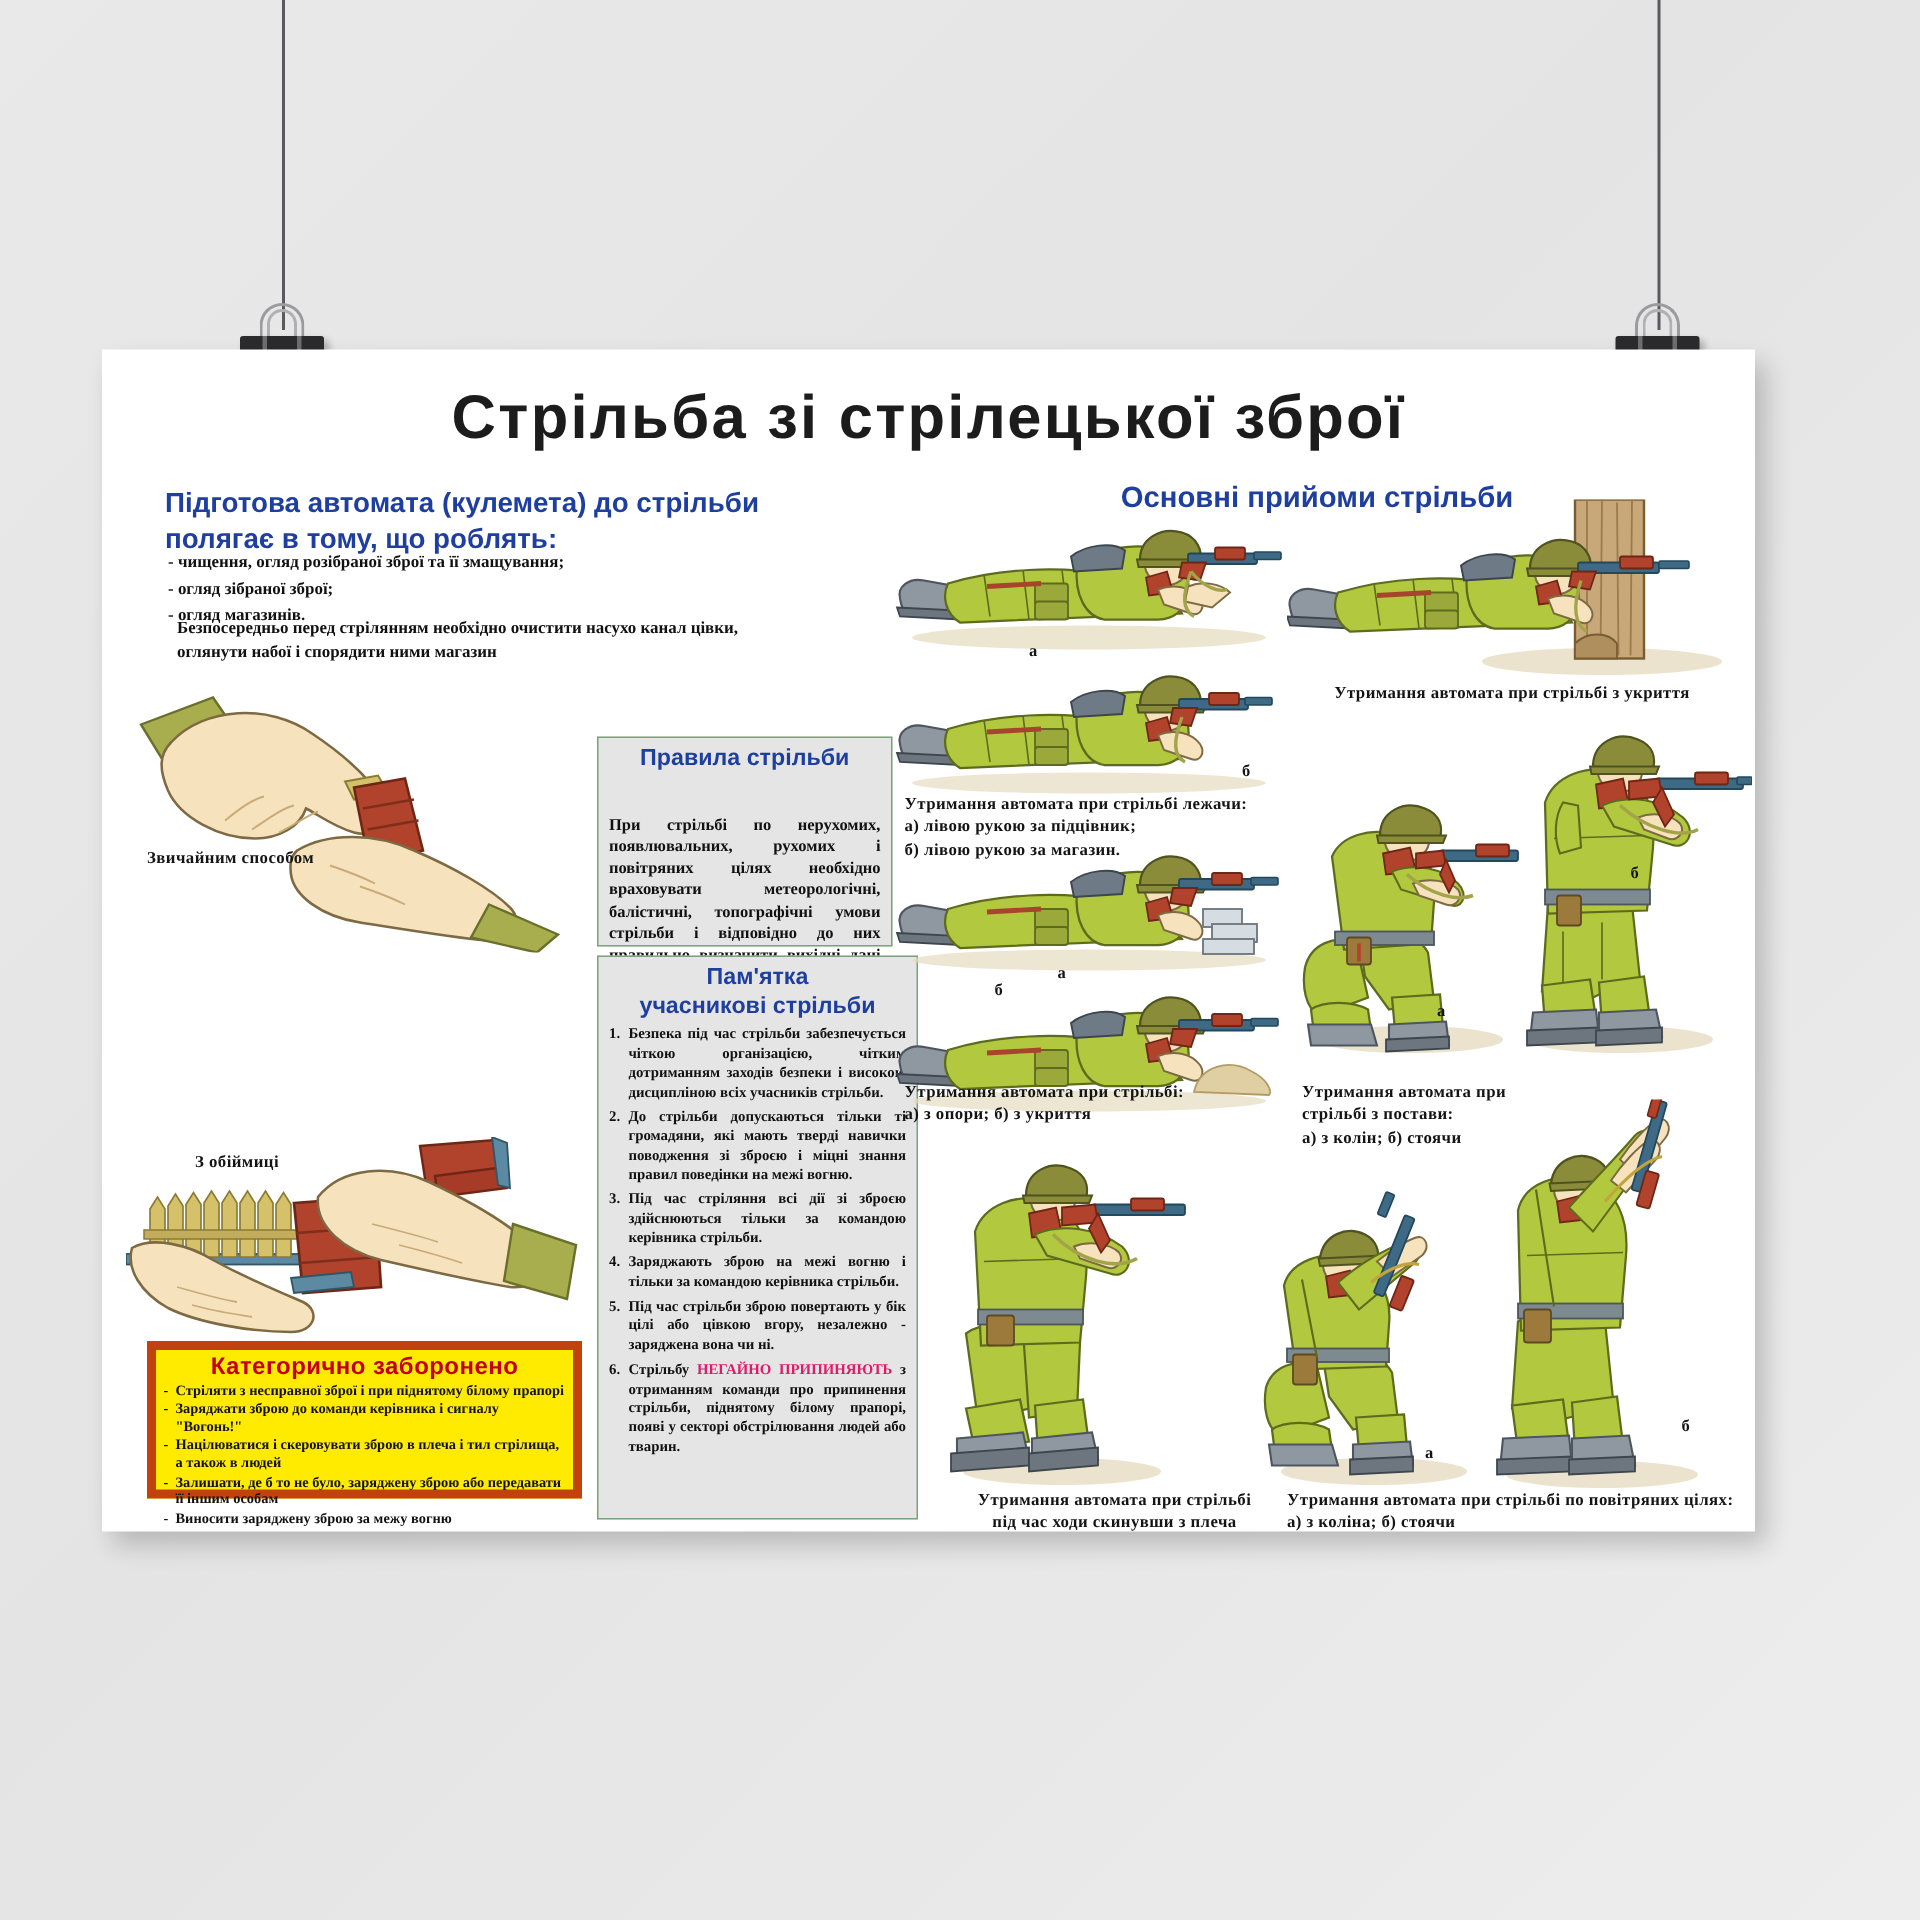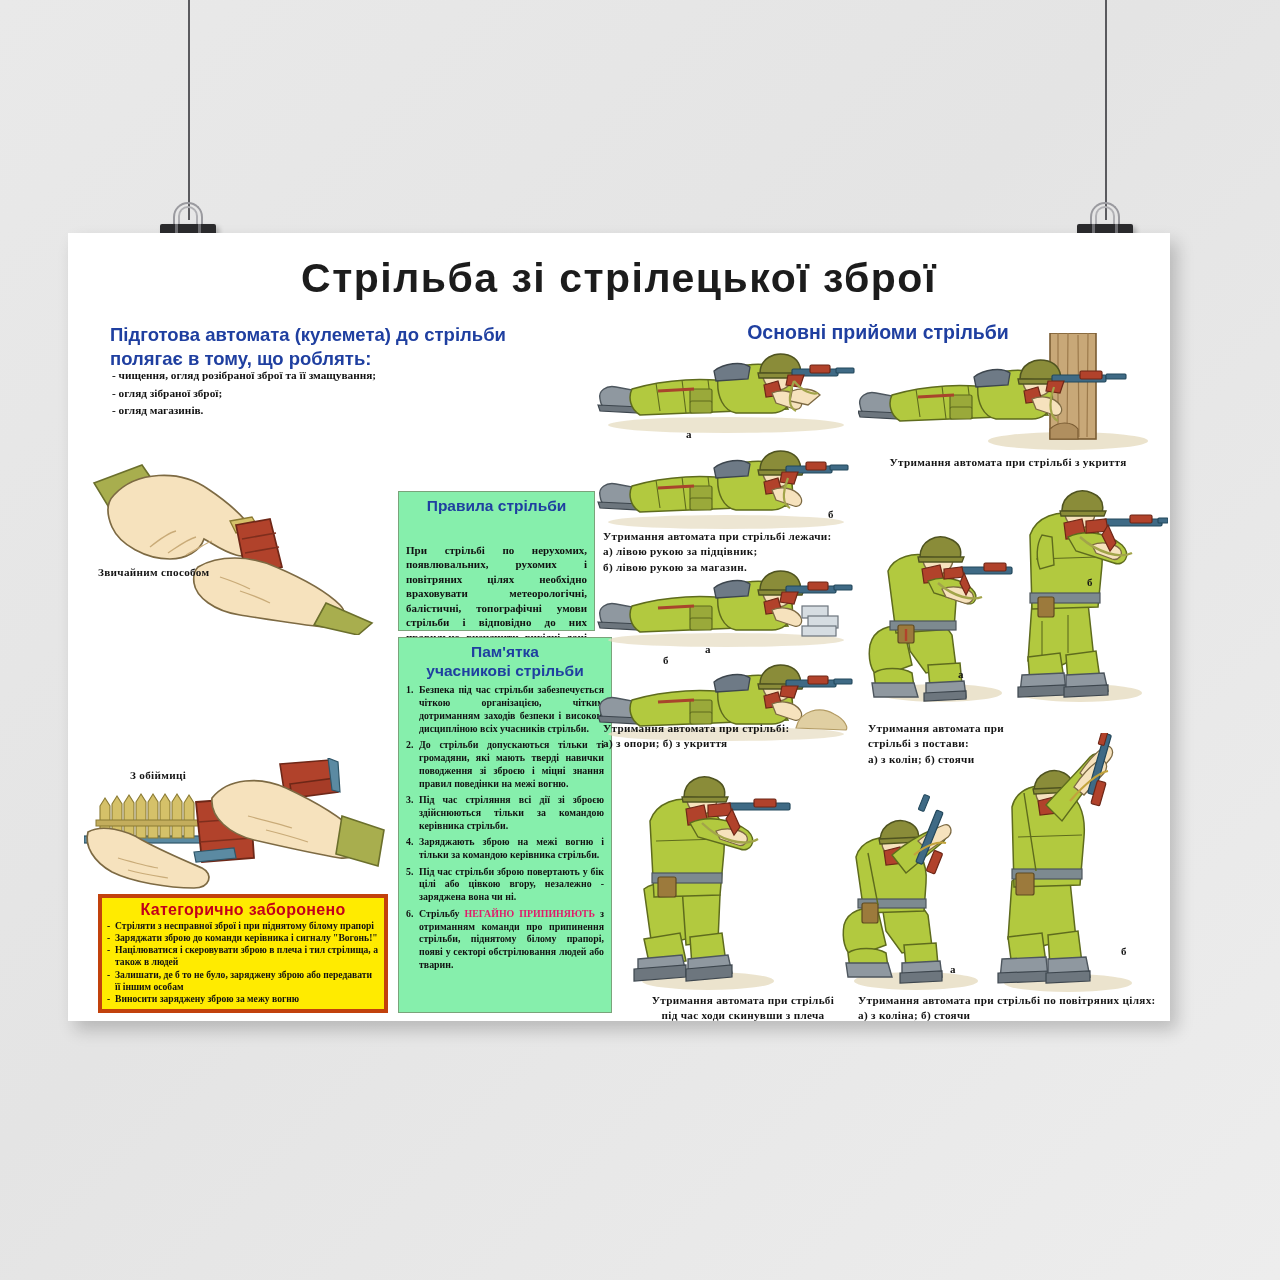--- a/index.html
+++ b/index.html
@@ -137,21 +137,21 @@
     font-weight: bold;
     color: #141414;
   }
   #cap-ordinary { left: 30px; top: 332px; }
   #cap-clip     { left: 62px; top: 535px; }
 
   
   .panel {
     position: absolute;
     border: 1.4px solid #7aa37a;
-    background: #86efac;
+    background: #e5e5e5;
     padding: 5px 7px 7px 7px;
   }
   .panel-head {
     color: #1f3fa0;
     font-weight: bold;
     text-align: center;
     font-family: "Liberation Sans", sans-serif;
     line-height: 1.2;
   }
   #rules-panel  { left: 330px; top: 258px; width: 197px; height: 140px; }
@@ -185,23 +185,23 @@
   #memo-list li .num {
     position: absolute;
     left: 0; top: 0;
   }
   .hl-red { color: #e01b6a; }
 
   
   #forbid-panel {
     position: absolute;
     left: 30px; top: 661px;
-    width: 290px; height: 119px;
+    width: 290px; height: 105px;
     background: #ffeb00;
-    border: 4px solid #c2410c;
+    border: 6px solid #c2410c;
     padding: 3px 5px;
   }
   #forbid-head {
     text-align: center;
     color: #c2001a;
     font-weight: bold;
     font-size: 16px;
     font-family: "Liberation Sans", sans-serif;
     letter-spacing: .3px;
     line-height: 1.1;
@@ -252,20 +252,21 @@
   <div class="main-title">Стрільба зі стрілецької зброї</div>
 
   <div class="sec-title" id="prep-title">Підготова автомата (кулемета) до стрільби полягає в тому, що роблять:</div>
 
   <div class="serif" id="prep-list">
     <div>- чищення, огляд розібраної зброї та її змащування;</div>
     <div>- огляд зібраної зброї;</div>
     <div>- огляд магазинів.</div>
   </div>
 
+  <div class="serif" id="prep-note">Безпосередньо перед стрілянням необхідно очистити насухо канал цівки, оглянути набої і спорядити ними магазин</div>
 
 
   <svg class="illus" style="left:22px; top:222px;" width="300" height="180" viewBox="0 0 300 180">
 
     <path d="M4,28 L52,10 L74,42 L26,64 Z" fill="#a8ae4e" stroke="#6b6f2c" stroke-width="1.6"></path>
 
     <path d="M24,40 C46,16 90,14 118,34 C142,50 158,66 166,80 C172,92 160,104 146,100
              C132,96 122,88 114,84 C110,96 96,104 80,104 C56,104 30,90 22,72
              C16,58 16,48 24,40 Z" fill="#f6e2bd" stroke="#7d6a43" stroke-width="1.7"></path>
 

